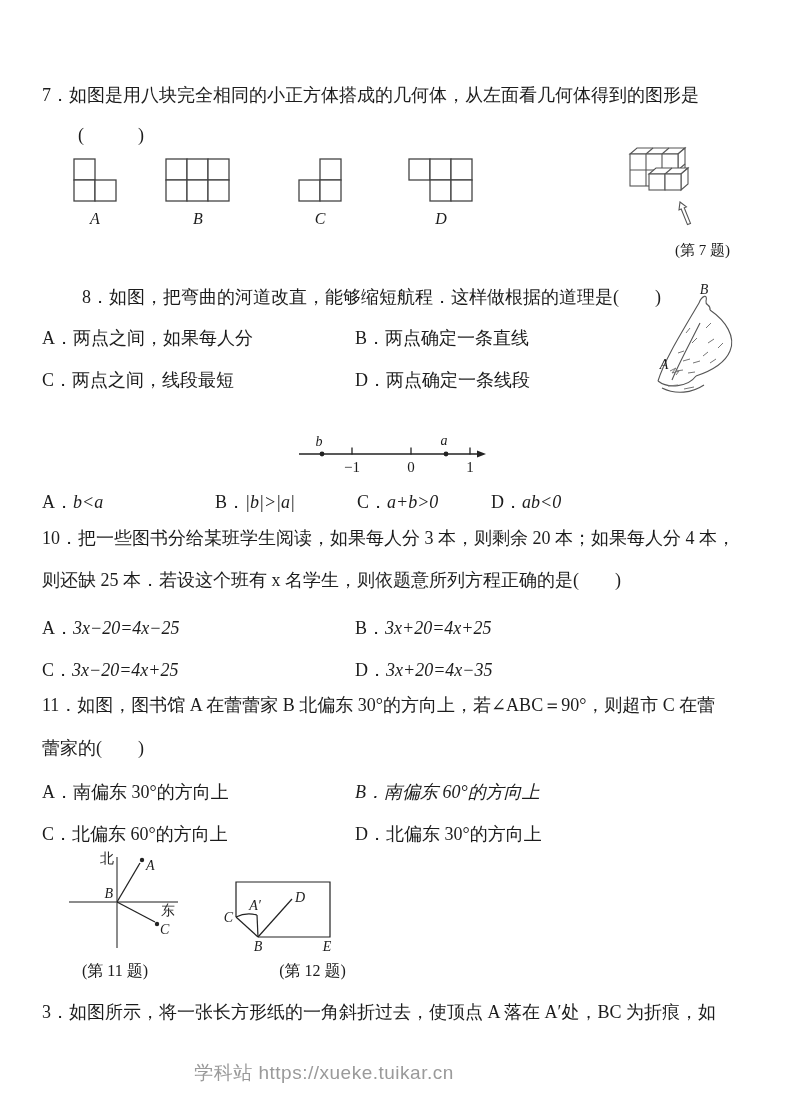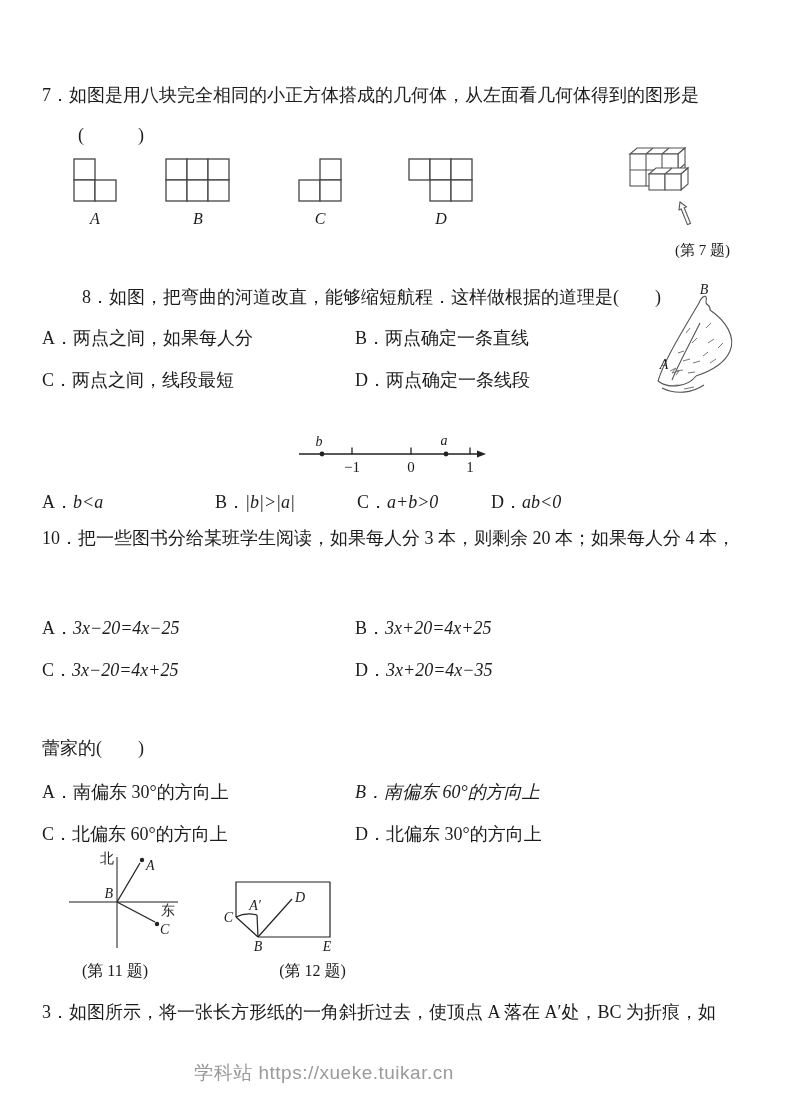--- a/index.html
+++ b/index.html
@@ -144,25 +144,27 @@
     <text x="115" y="36" font-size="15" text-anchor="middle">0</text>
     <text x="174" y="36" font-size="15" text-anchor="middle">1</text>
   </svg>
 
   <div class="line" style="left:42px;top:491px;"><span>A．</span><span class="math">b&lt;a</span></div>
   <div class="line" style="left:215px;top:491px;"><span>B．</span><span class="math">|b|&gt;|a|</span></div>
   <div class="line" style="left:357px;top:491px;"><span>C．</span><span class="math">a+b&gt;0</span></div>
   <div class="line" style="left:491px;top:491px;"><span>D．</span><span class="math">ab&lt;0</span></div>
 
   <div class="line" style="left:42px;top:527px;">10．把一些图书分给某班学生阅读，如果每人分 3 本，则剩余 20 本；如果每人分 4 本，</div>
+  <div class="line" style="left:42px;top:569px;">则还缺 25 本．若设这个班有 x 名学生，则依题意所列方程正确的是(　　)</div>
   <div class="line" style="left:42px;top:617px;"><span>A．</span><span class="math">3x−20=4x−25</span></div>
   <div class="line" style="left:355px;top:617px;"><span>B．</span><span class="math">3x+20=4x+25</span></div>
   <div class="line" style="left:42px;top:659px;"><span>C．</span><span class="math">3x−20=4x+25</span></div>
   <div class="line" style="left:355px;top:659px;"><span>D．</span><span class="math">3x+20=4x−35</span></div>
 
+  <div class="line" style="left:42px;top:694px;">11．如图，图书馆 A 在蕾蕾家 B 北偏东 30°的方向上，若∠ABC＝90°，则超市 C 在蕾</div>
   <div class="line" style="left:42px;top:737px;">蕾家的(　　)</div>
   <div class="line" style="left:42px;top:781px;">A．南偏东 30°的方向上</div>
   <div class="line" style="left:355px;top:781px;font-style:italic;">B．南偏东 60°的方向上</div>
   <div class="line" style="left:42px;top:823px;">C．北偏东 60°的方向上</div>
   <div class="line" style="left:355px;top:823px;">D．北偏东 30°的方向上</div>
 
   <svg style="left:38px;top:846px;" width="155" height="112" viewBox="0 0 155 112">
     <g stroke="#666" stroke-width="1.5">
       <line x1="79" y1="11" x2="79" y2="102"></line>
       <line x1="31" y1="56" x2="140" y2="56"></line>

